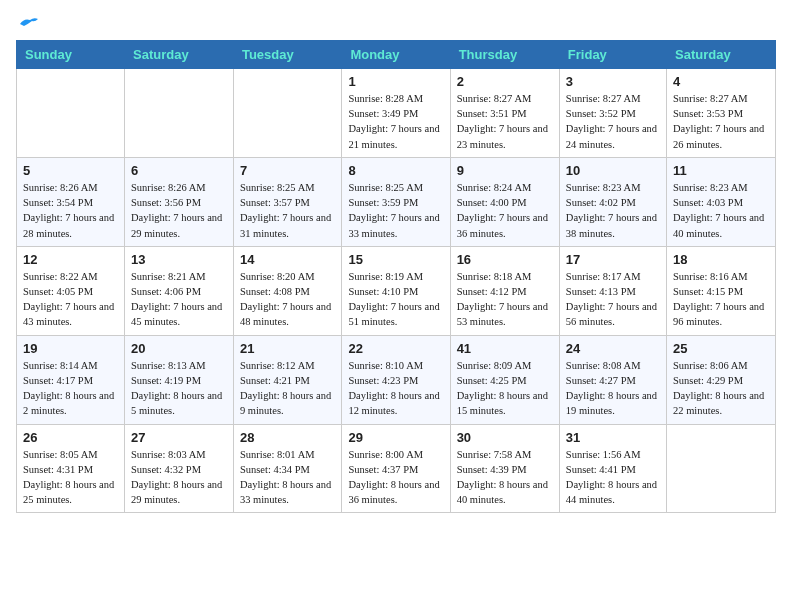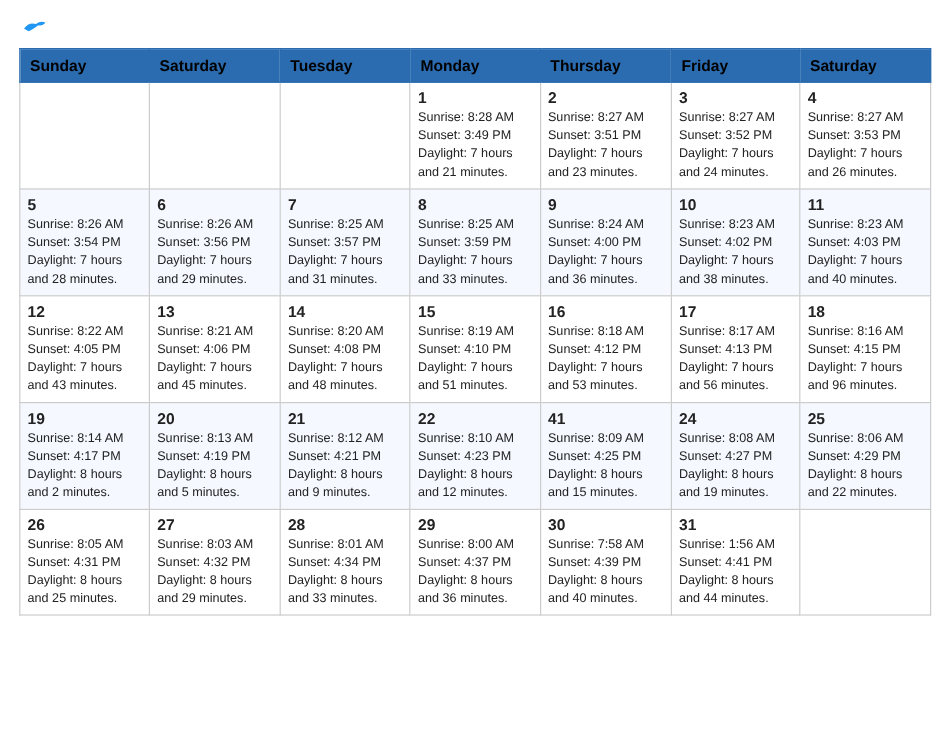--- a/index.html
+++ b/index.html
@@ -33,21 +33,21 @@
       font-size: 15px;
       color: #555;
     }
     .calendar-table {
       width: 100%;
       border-collapse: collapse;
       border: 1px solid #ccc;
     }
     .calendar-table th {
       background: #2b6cb0;
-      color: #000000;
+      color: #5eead4;
       padding: 6px 8px;
       font-size: 13px;
       font-weight: bold;
       text-align: left;
       border: 1px solid #2b6cb0;
     }
     .calendar-table td {
       vertical-align: top;
       border: 1px solid #ccc;
       padding: 5px 6px;
@@ -60,20 +60,21 @@
     .calendar-table tr:nth-child(even) td {
       background: #f5f8ff;
     }
     .day-number {
       font-size: 13px;
       font-weight: bold;
       margin-bottom: 2px;
     }
     .cell-content {
       line-height: 1.45;
+      font-family: Liberation Serif, serif;
     }
     .empty-cell {
       background: #f9f9f9;
     }
   </style>
 </head>
 <body>
 
 <div class="header">
   <div class="logo">

